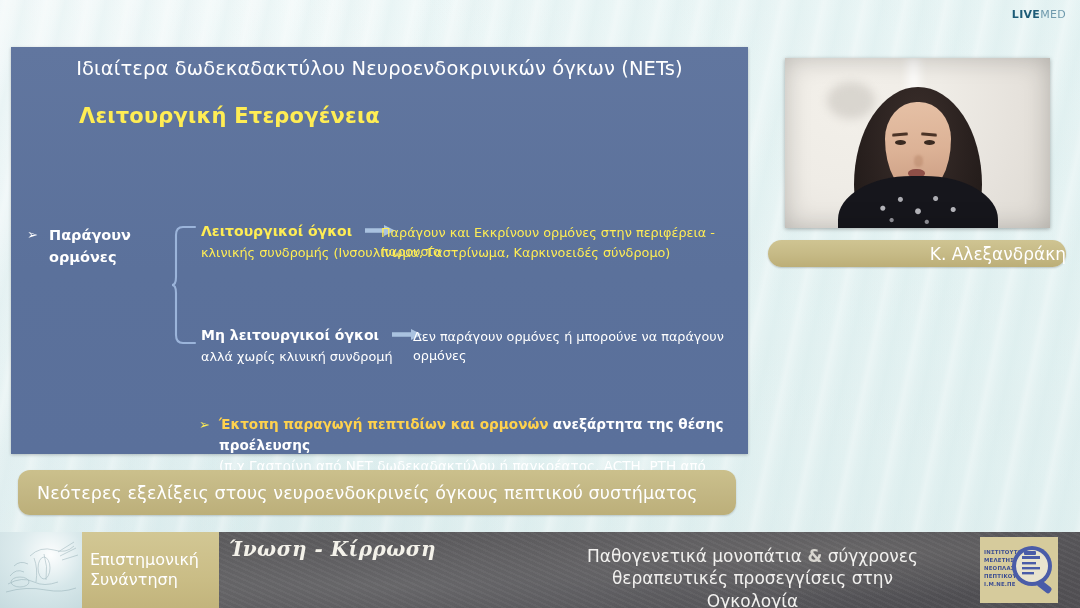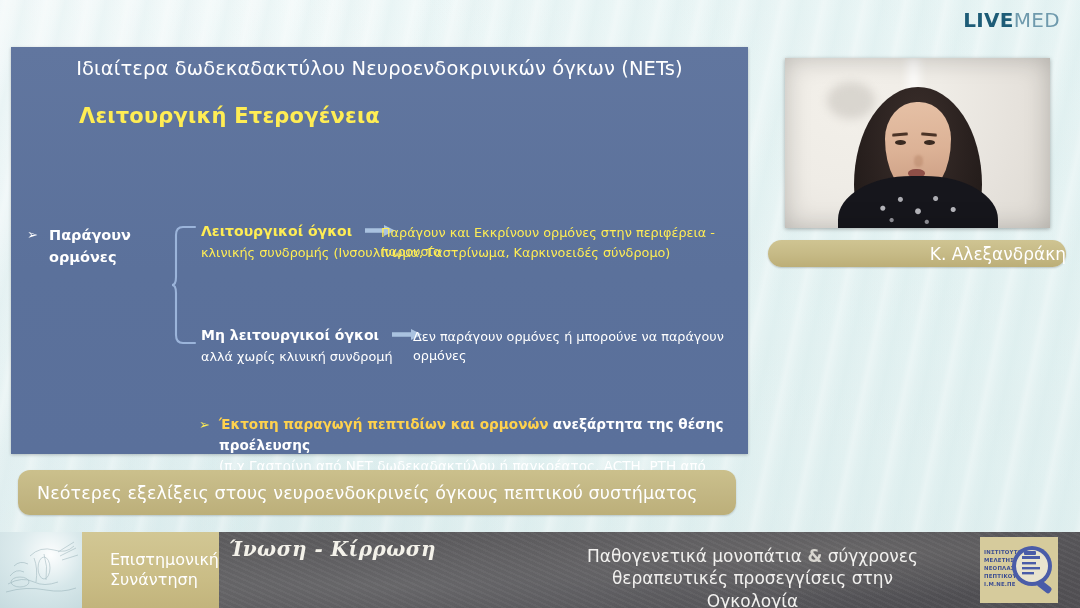--- a/index.html
+++ b/index.html
@@ -36,22 +36,22 @@
         rgba(255,255,255,0.0) 15px,
         rgba(206,230,231,0.25) 24px,
         rgba(255,255,255,0.0) 40px);
     opacity: .75;
     pointer-events: none;
   }
 
   
   .brand {
     position: absolute;
-    top: 8px; right: 20px;
-    font-size: 20px;
+    top: 8px; right: 14px;
+    font-size: 11px;
     letter-spacing: .3px;
     z-index: 6;
   }
   .brand .live { font-weight: 800; color: #1d5c77; }
   .brand .med  { font-weight: 400; color: #6f9aad; }
 
   
   .slide {
     position: absolute;
     left: 11px; top: 47px;
@@ -333,21 +333,21 @@
       linear-gradient(140deg, #dfeef0 0%, #c9e0e4 60%, #b9d4d9 100%);
     position: relative;
     overflow: hidden;
   }
   .f-engraving svg { position: absolute; inset: 0; opacity: .55; }
 
   .f-khaki {
     width: 137px; height: 76px;
     background: linear-gradient(180deg, #d2c794 0%, #cabd86 60%, #c2b47c 100%);
     display: flex; flex-direction: column; justify-content: center;
-    padding-left: 28px;
+    padding-left: 8px;
   }
   .f-khaki span {
     color: #ffffff;
     font-size: 16px;
     line-height: 1.22;
   }
 
   .f-dark {
     flex: 1; height: 76px;
     position: relative;

